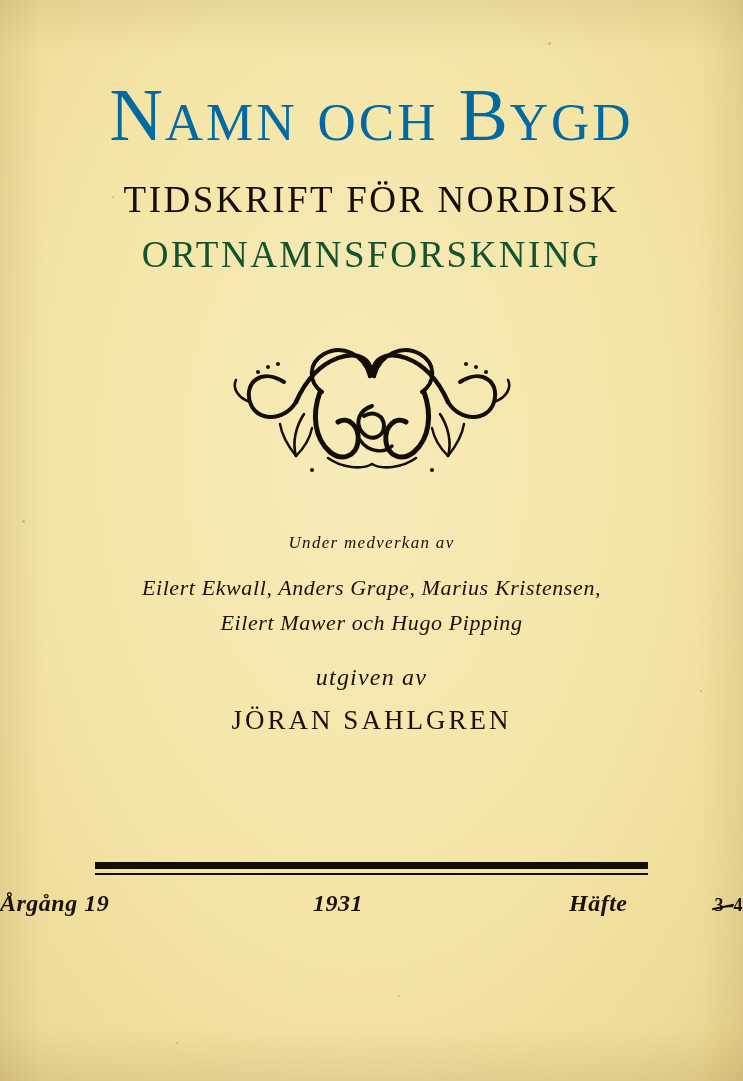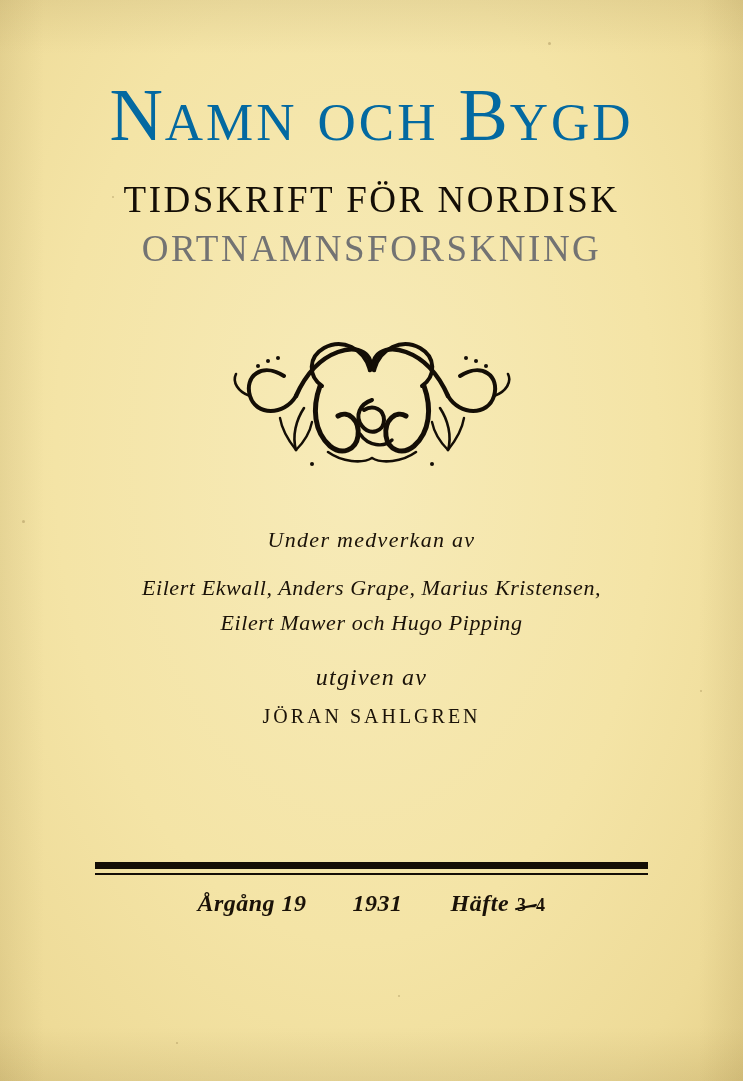--- a/index.html
+++ b/index.html
@@ -61,59 +61,59 @@
 
   
   .sub1 {
     margin-top: 26px;
     font-size: 37px;
     letter-spacing: 2.5px;
     white-space: nowrap;
     color: #140e06;
   }
   .sub2 {
-    margin-top: 6px;
+    margin-top: 12px;
     font-size: 37px;
     letter-spacing: 2.5px;
     white-space: nowrap;
-    color: #737373;
+    color: #14532d;
   }
 
   
   .ornament {
     margin-top: 34px;
     width: 360px;
     height: 175px;
   }
 
   
   .under-label {
     margin-top: 48px;
-    font-size: 22px;
+    font-size: 17px;
     font-style: italic;
     letter-spacing: 1.3px;
   }
   .contrib-line {
     margin-top: 22px;
     font-size: 22px;
     font-style: italic;
     font-weight: normal;
     letter-spacing: .6px;
     white-space: nowrap;
   }
   .contrib-line.second { margin-top: 9px; }
   .utgiven {
     margin-top: 28px;
     font-size: 24px;
     font-style: italic;
     letter-spacing: 1.2px;
   }
   .editor {
     margin-top: 14px;
-    font-size: 20px;
+    font-size: 27px;
     letter-spacing: 3px;
     white-space: nowrap;
   }
 
   
   .rules {
     position: absolute;
     left: 95px;
     right: 95px;
     top: 862px;
@@ -128,21 +128,21 @@
     margin-top: 4px;
   }
 
   
   .footer {
     position: absolute;
     top: 890px;
     left: 0;
     right: 0;
     display: flex;
-    justify-content: center;
+    justify-content: space-between;
     align-items: baseline;
     font-size: 24px;
     font-style: italic;
     font-weight: bold;
     letter-spacing: .5px;
   }
   .footer .seg { white-space: nowrap; }
   .footer .sp1 { display: inline-block; width: 46px; }
   .footer .sp2 { display: inline-block; width: 48px; }
   .footer .issue {

